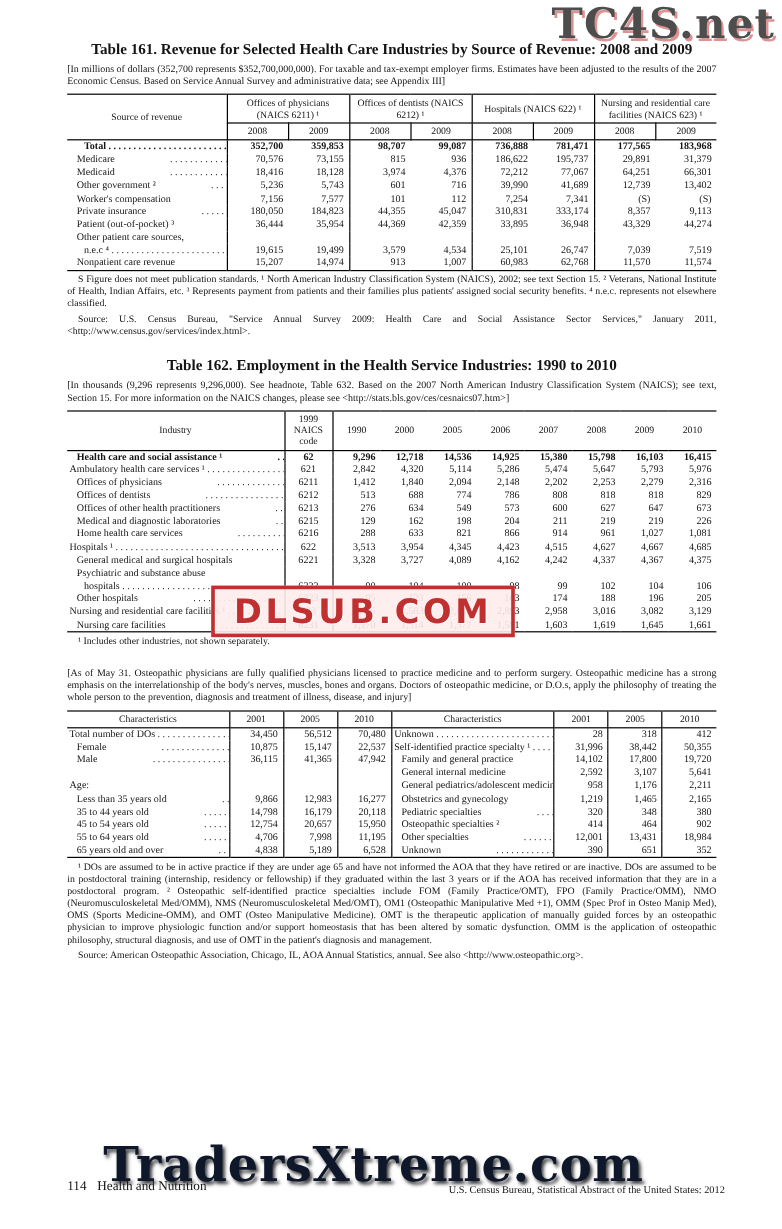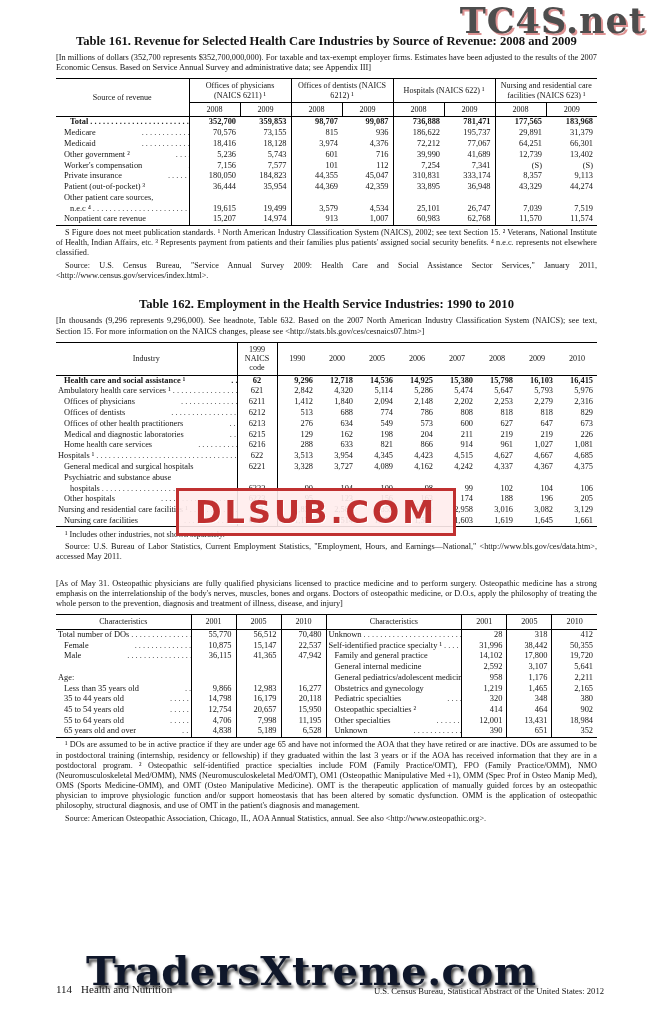--- a/index.html
+++ b/index.html
@@ -50,21 +50,21 @@
     position: absolute; top: 0px; right: 6px; z-index: 3;
     font-family: "DejaVu Serif", serif; font-weight: bold; font-size: 35px;
     color: #4d4d4d; letter-spacing: 1px;
     text-shadow: 2px 2px 0 rgba(190, 40, 40, 0.5);
     white-space: nowrap;
   }
   .wm-mid {
     position: absolute; left: 176px; top: 488px; z-index: 3;
     border: 3px solid #c03030; background: rgba(255, 236, 236, 0.9);
     color: #c03030; font-family: "DejaVu Sans", sans-serif; font-weight: bold;
-    font-size: 32px; letter-spacing: 3px; padding: 2px 16px;
+    font-size: 28px; letter-spacing: 3px; padding: 2px 16px;
     text-shadow: 1px 1px 0 #ffffff;
     white-space: nowrap;
   }
   .wm-bot {
     position: absolute; left: 86px; top: 947px; z-index: 4;
     font-family: "DejaVu Serif", serif; font-weight: bold; font-size: 40px;
     color: #0f172a; letter-spacing: 0.5px;
     text-shadow: 2px 3px 3px rgba(30, 30, 30, 0.85);
     white-space: nowrap;
   }
@@ -548,21 +548,20 @@
             <td class="num">1,581</td>
             <td class="num">1,603</td>
             <td class="num">1,619</td>
             <td class="num">1,645</td>
             <td class="num">1,661</td>
           </tr>
         </tbody>
     </table>
 
     <p class="fn">¹ Includes other industries, not shown separately.</p>
-    <p class="fn">Source: U.S. Bureau of Labor Statistics, Current Employment Statistics, "Employment, Hours, and Earnings—National," &lt;http://www.bls.gov/ces/data.htm&gt;, accessed May 2011.</p>
   </section>
 
   <section class="tbl-section">
     <p class="tbl-note">[As of May 31. Osteopathic physicians are fully qualified physicians licensed to practice medicine and to perform surgery. Osteopathic medicine has a strong emphasis on the interrelationship of the body's nerves, muscles, bones and organs. Doctors of osteopathic medicine, or D.O.s, apply the philosophy of treating the whole person to the prevention, diagnosis and treatment of illness, disease, and injury]</p>
 
     <div class="t163wrap">
       <table class="data">
         <colgroup>
           <col style="width:135px">
             <col style="width:45px">
@@ -578,21 +577,21 @@
           </tr>
         </thead>
         <tbody id="t163-left-body">
             <tr>
               <td class="lblcell bR">
                 <div class="lblwrap ind0">
                   <span class="lbltext">Total number of DOs</span>
                   <span class="leader"> . . . . . . . . . . . . . . . . . . . . . . . . . . . . . . . . . . . . . . . . . . . . . . . . . . . . . . . . . . . . . . . . . . . . . .</span>
                 </div>
               </td>
-              <td class="num bR">55,770</td>
+              <td class="num bR">34,450</td>
               <td class="num bR">56,512</td>
               <td class="num bR">70,480</td>
             </tr>
             <tr>
               <td class="lblcell bR">
                 <div class="lblwrap ind1">
                   <span class="lbltext">Female</span>
                   <span class="leader"> . . . . . . . . . . . . . . . . . . . . . . . . . . . . . . . . . . . . . . . . . . . . . . . . . . . . . . . . . . . . . . . . . . . . . .</span>
                 </div>
               </td>

